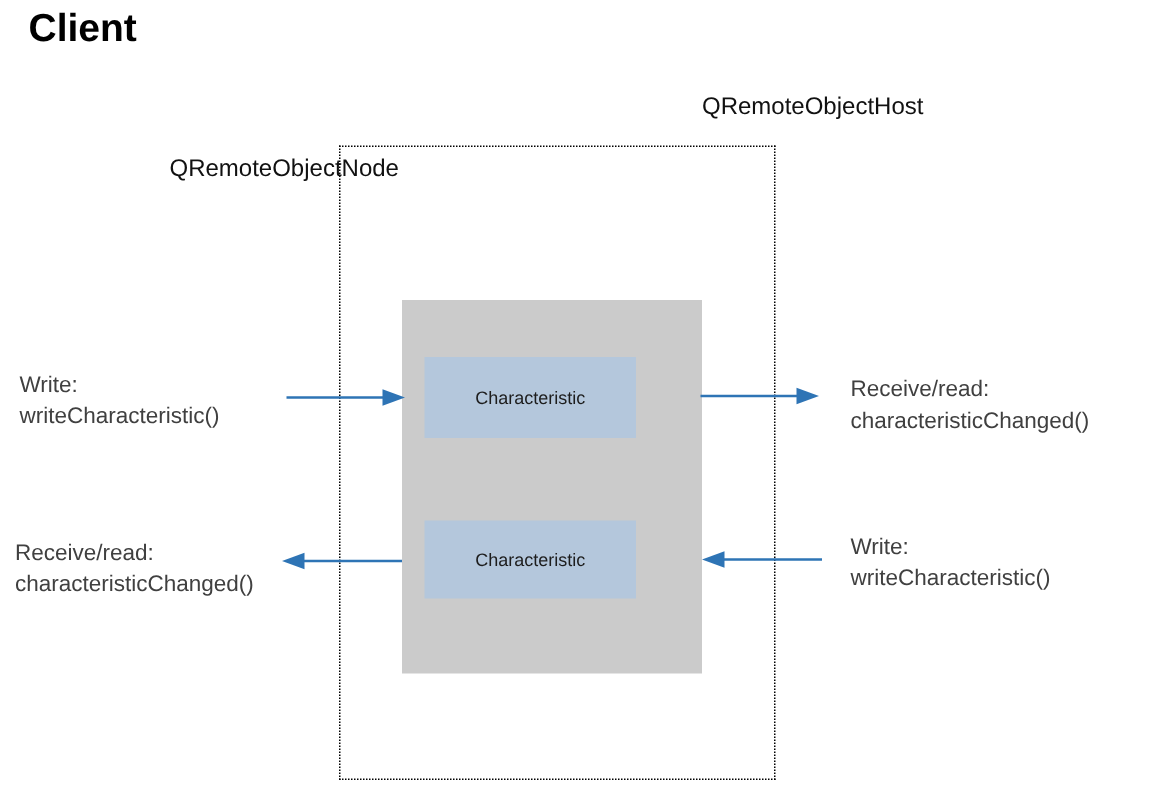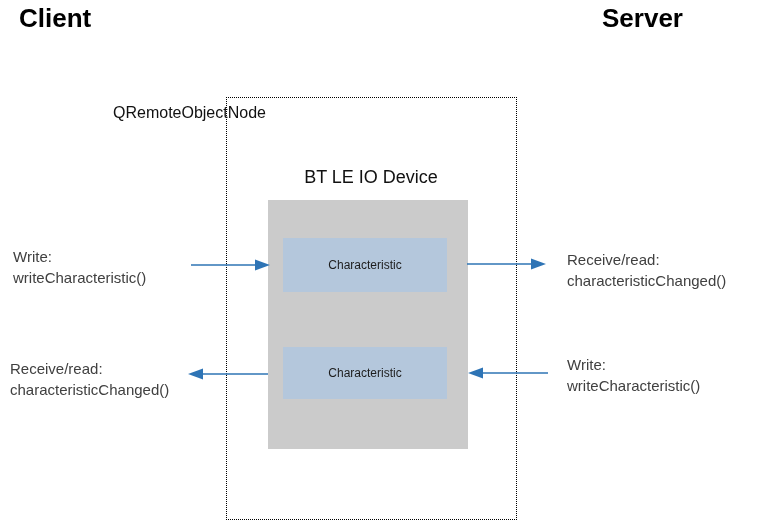--- a/index.html
+++ b/index.html
@@ -36,21 +36,21 @@
     text-align:center;
     font-size:18px;color:#111;
   }
   .device-box{
     position:absolute;
     left:268px;top:200px;width:200px;height:249px;
     background:var(--device-fill, #cbcbcb);
   }
   .char-box{
     position:absolute;
-    left:15px;width:164px;
+    left:15px;width:141px;
     background:var(--characteristic-fill, #b4c7dc);
     display:flex;flex-direction:column;
     align-items:center;justify-content:center;
     font-size:12px;line-height:15px;color:#1d1d1d;
     text-align:center;
   }
   .char-box.char1{top:38px;height:54px;}
   .char-box.char2{top:147px;height:52px;}
   .flow-label{
     position:absolute;
@@ -68,27 +68,26 @@
   .arrow.a2{left:467px;top:255px;}
   .arrow.a3{left:187px;top:365px;}
   .arrow.a4{left:467px;top:364px;}
 </style>
 </head>
 <body>
 
 <div class="canvas">
 
   <div class="hdr client">Client</div>
-  <div class="hdr server">Server</div>
 
   <div class="nodelabel left">QRemoteObjectNode</div>
+  <div class="nodelabel right">QRemoteObjectHost</div>
 
   <div class="dotted-box"></div>
 
-  <div class="device-title">BT LE IO Device</div>
 
   <div class="device-box">
     <div class="char-box char1">
       <div>Characteristic</div>
     </div>
     <div class="char-box char2">
       <div>Characteristic</div>
     </div>
   </div>
 

